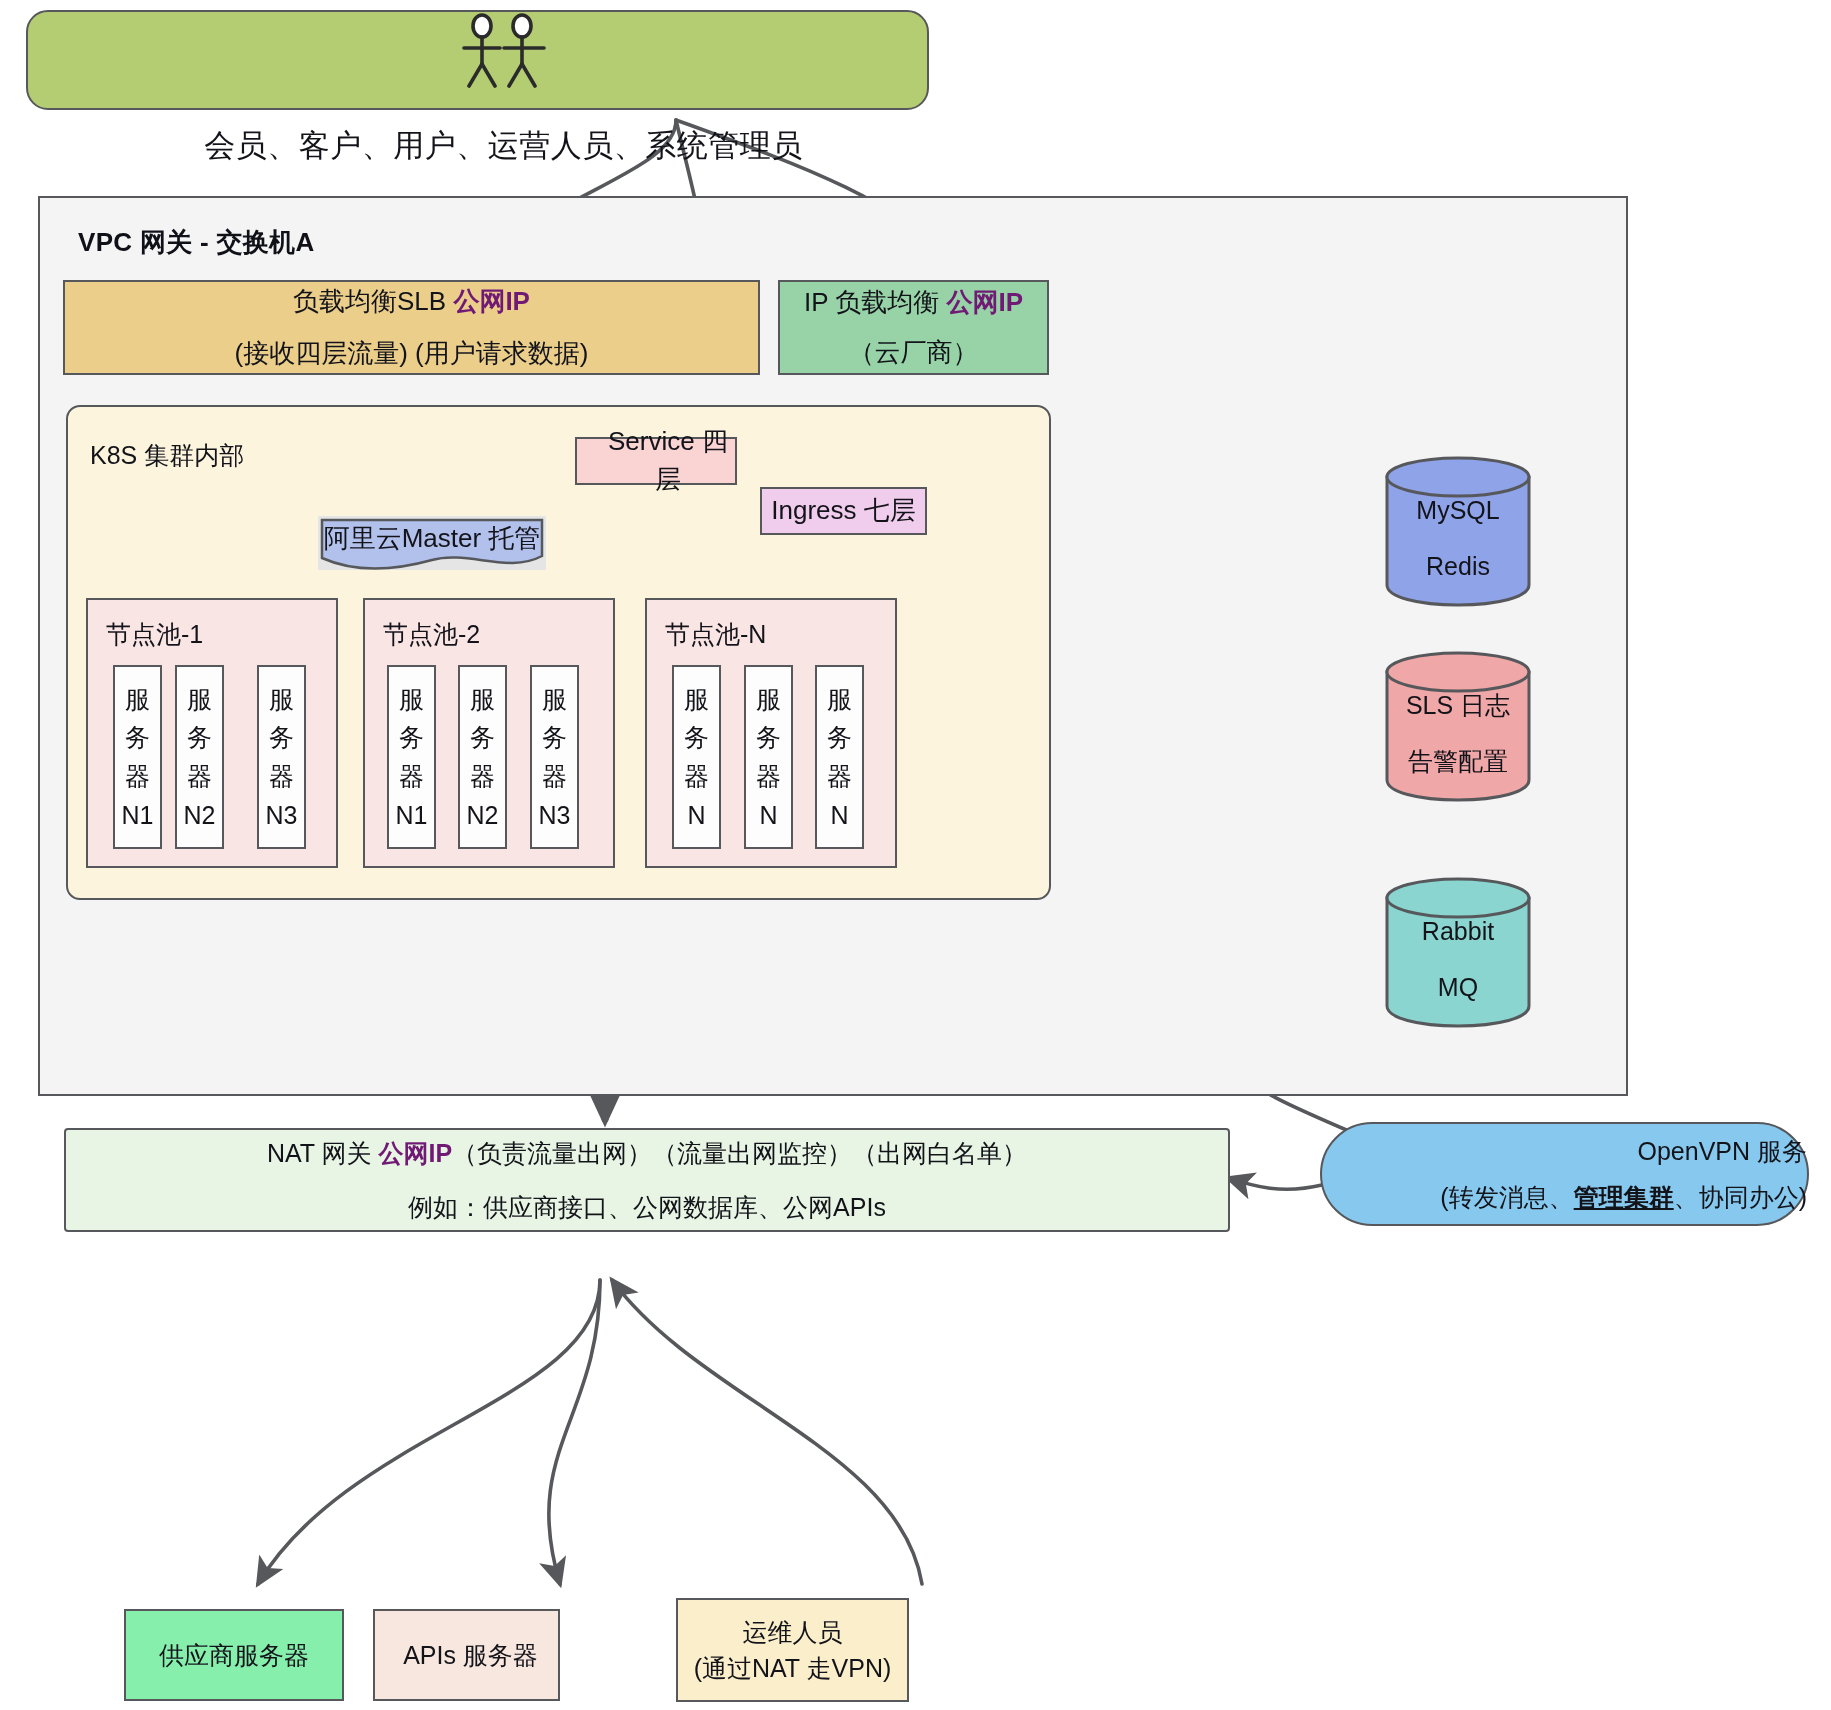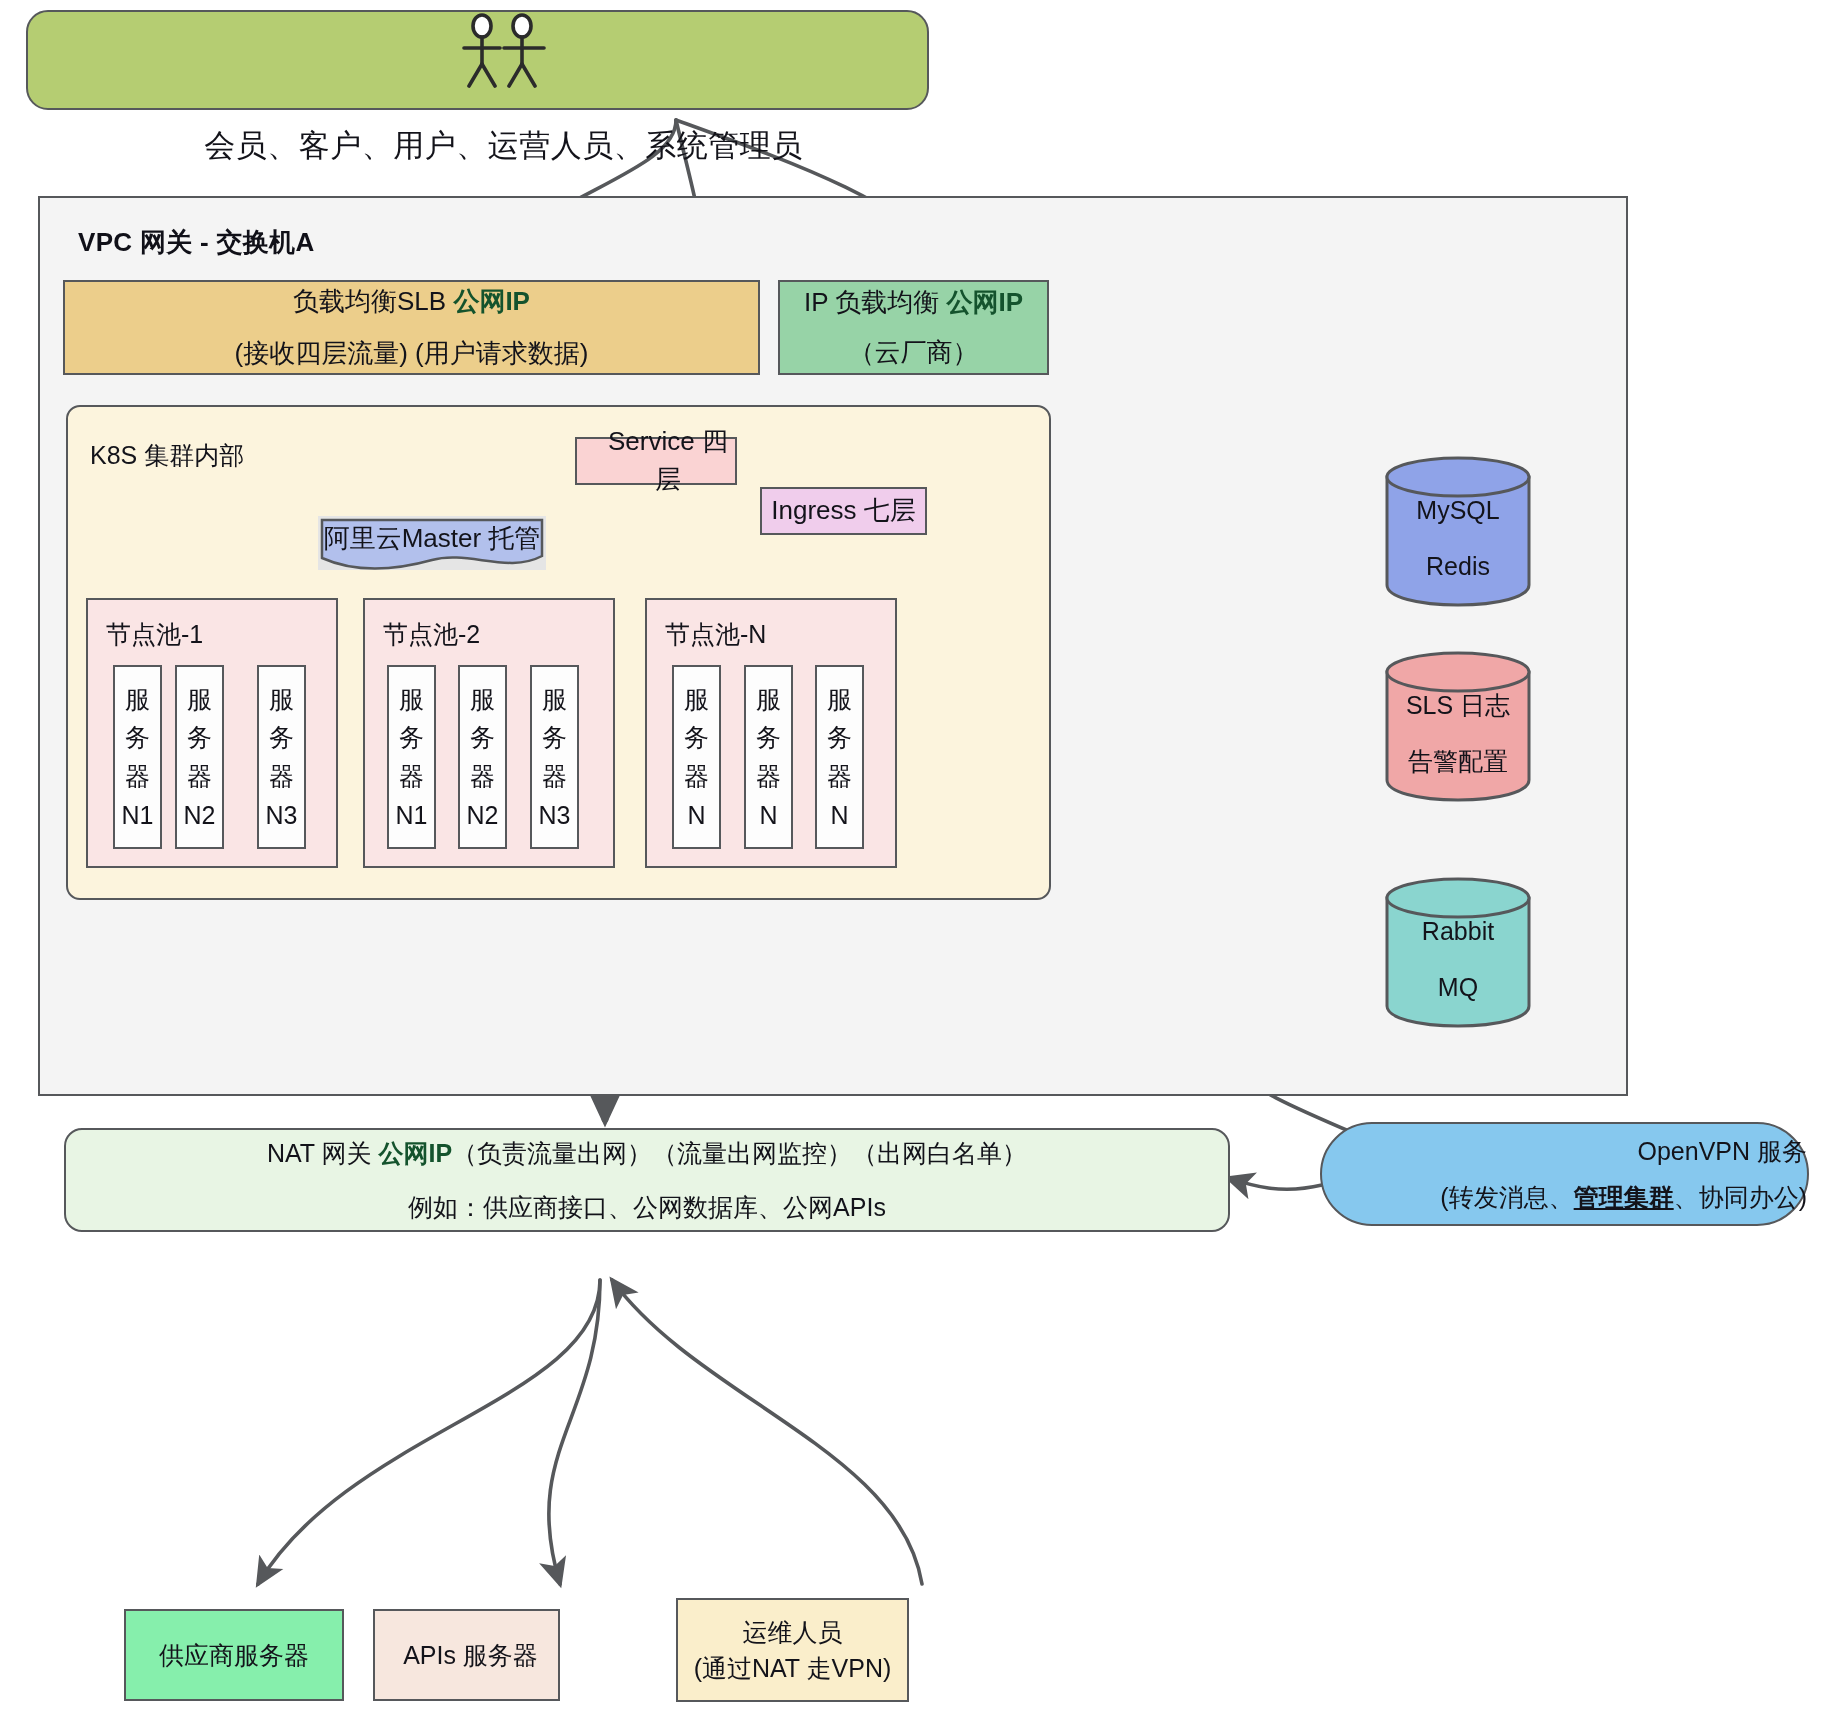--- a/index.html
+++ b/index.html
@@ -89,21 +89,21 @@
   .slb {
     background: #ecce8b;
     font-size: 26px;
     gap: 14px;
   }
   .iplb {
     background: #97d3a7;
     font-size: 26px;
     gap: 12px;
   }
-  .pub-ip { color: #14532d; font-weight: bold; }
+  .pub-ip { color: #701a75; font-weight: bold; }
 
   .service4 {
     background: #fad3d3;
     font-size: 26px;
   }
   .ingress7 {
     background: #f0cdec;
     font-size: 26px;
   }
 
@@ -155,21 +155,21 @@
     font-size: 25px;
     color: #13131a;
     line-height: 1.7;
   }
   .cyl .cyl-svg { position: absolute; left:0; top:0; width:100%; height:100%; z-index:0; }
   .cyl .cyl-text { position: relative; z-index: 1; padding-top: 14px;}
 
   
   .nat {
     background: #e8f5e4;
-    border-radius: 18px;
+    border-radius: 4px;
     font-size: 25px;
     gap: 18px;
     text-align: right;
   }
   .openvpn {
     background: #86c8ee;
     border-radius: 64px;
     font-size: 25px;
     gap: 10px;
   }

